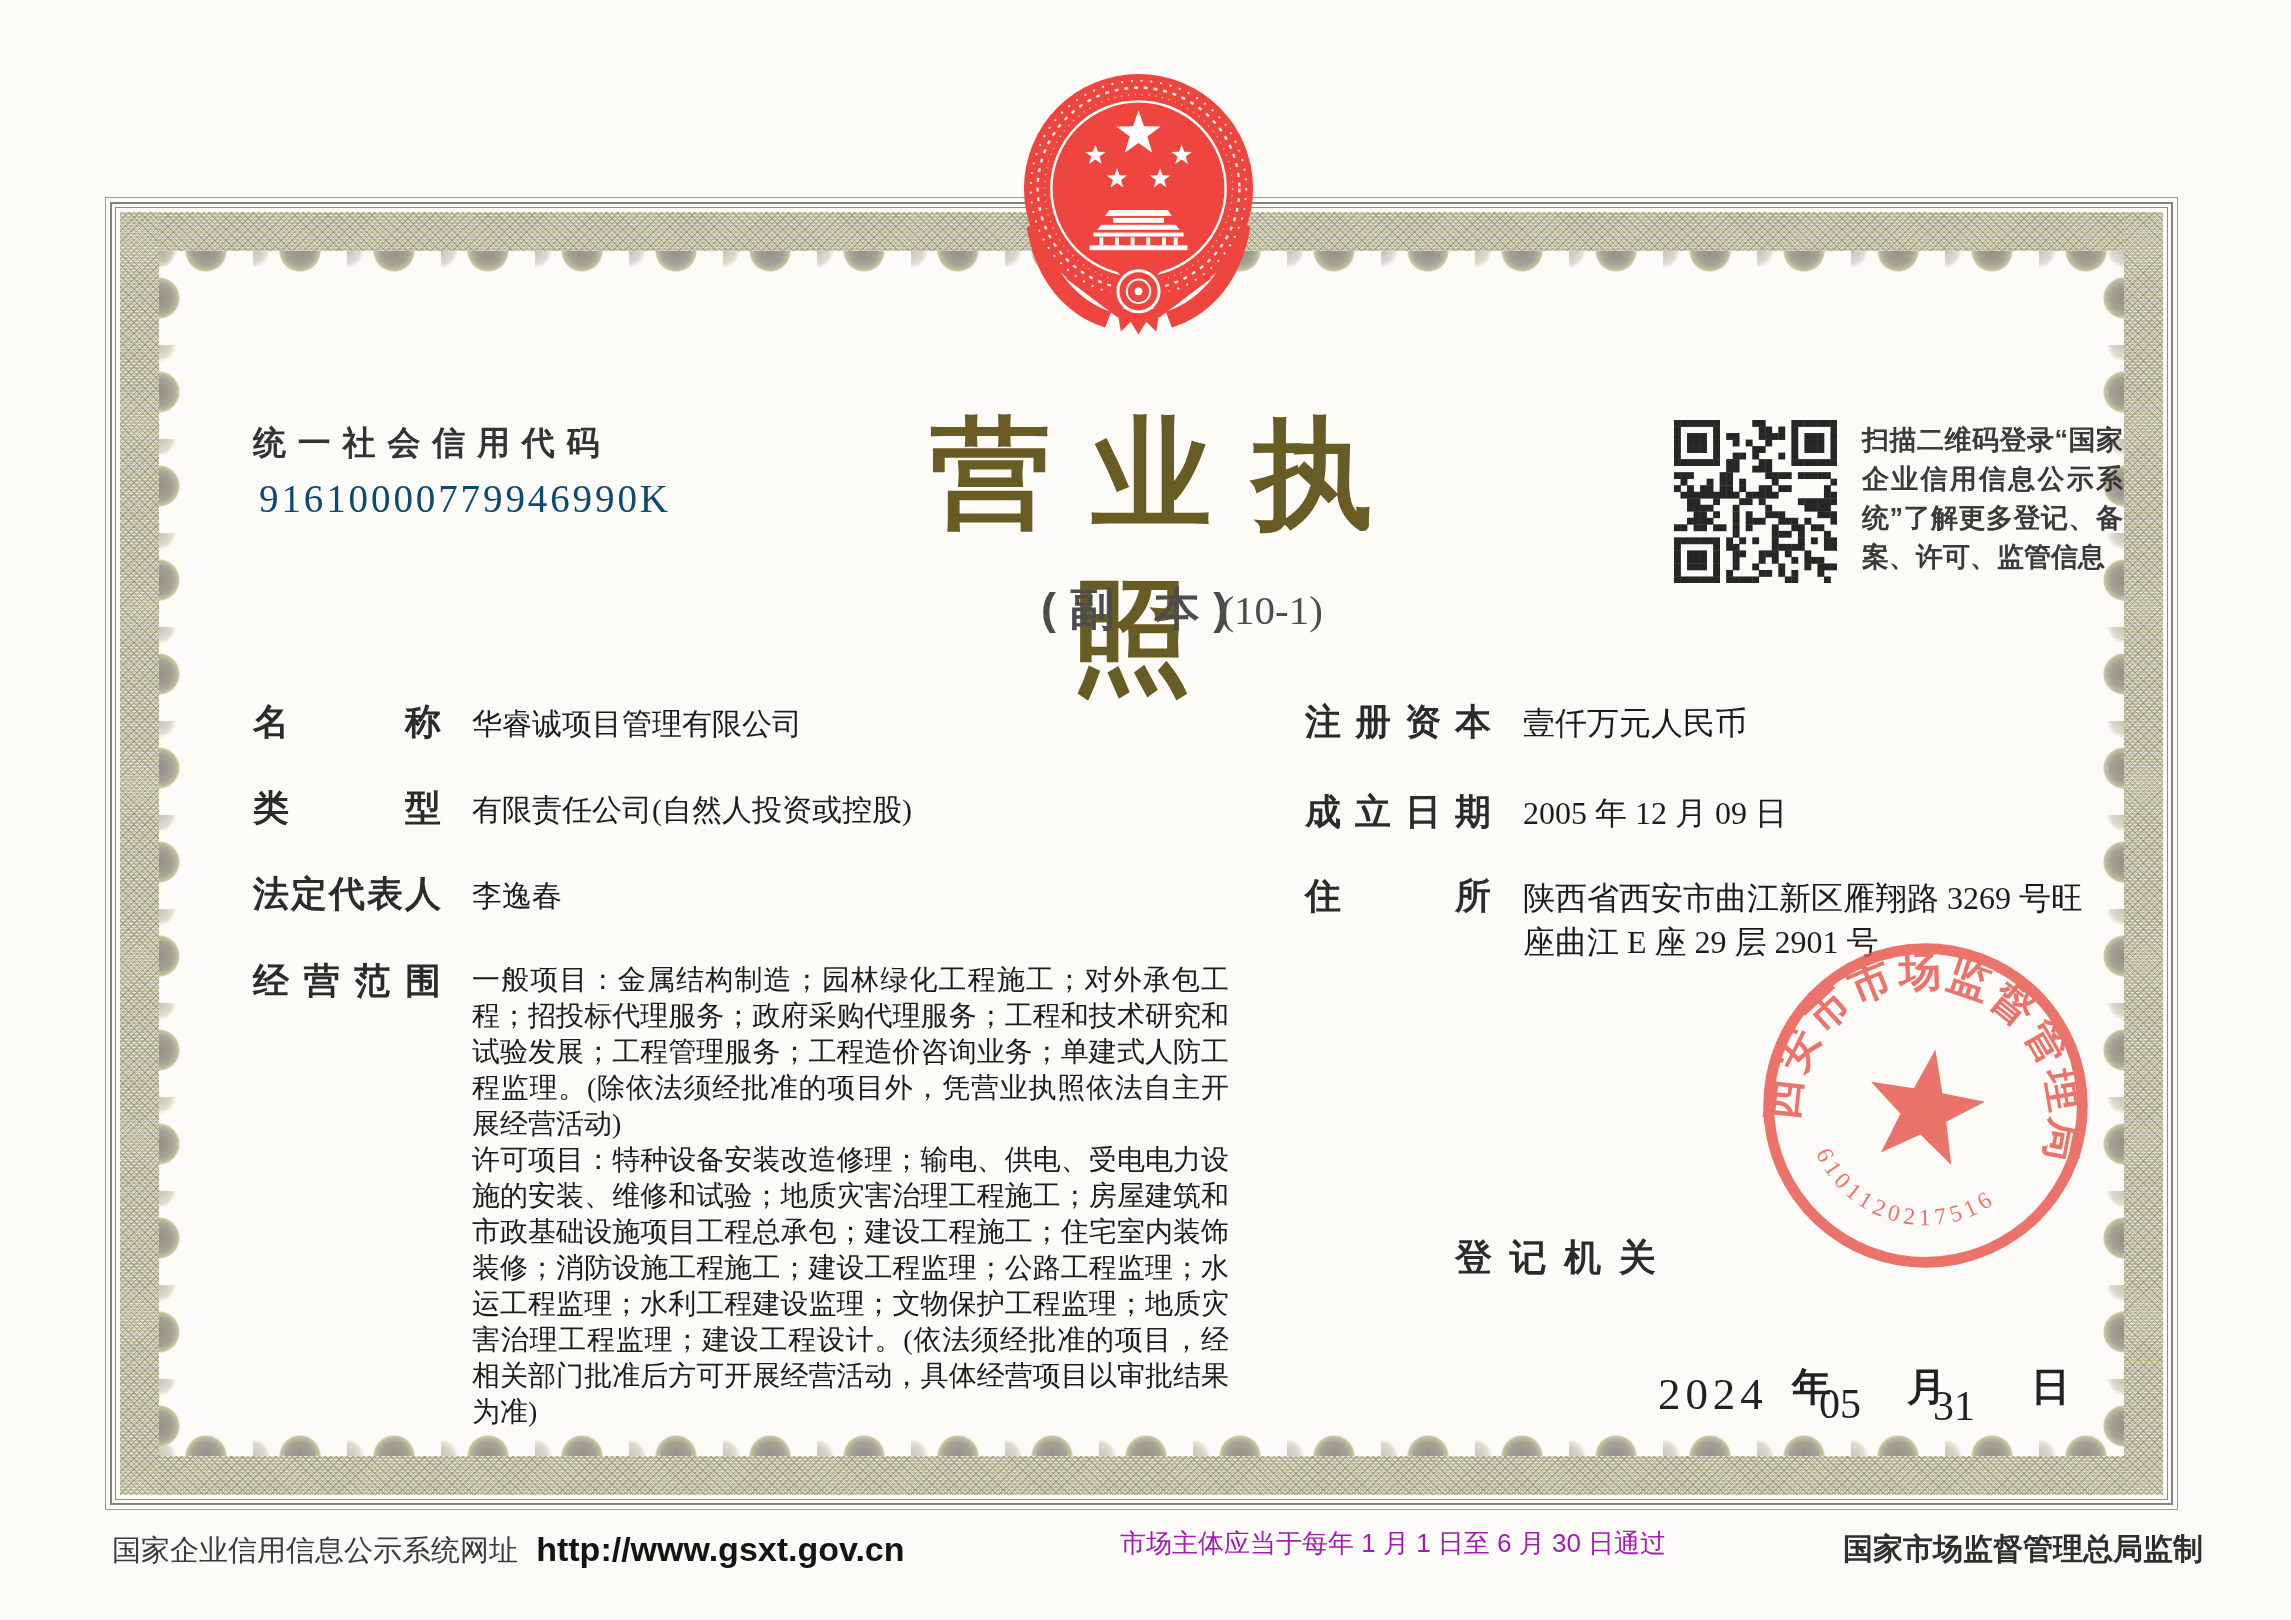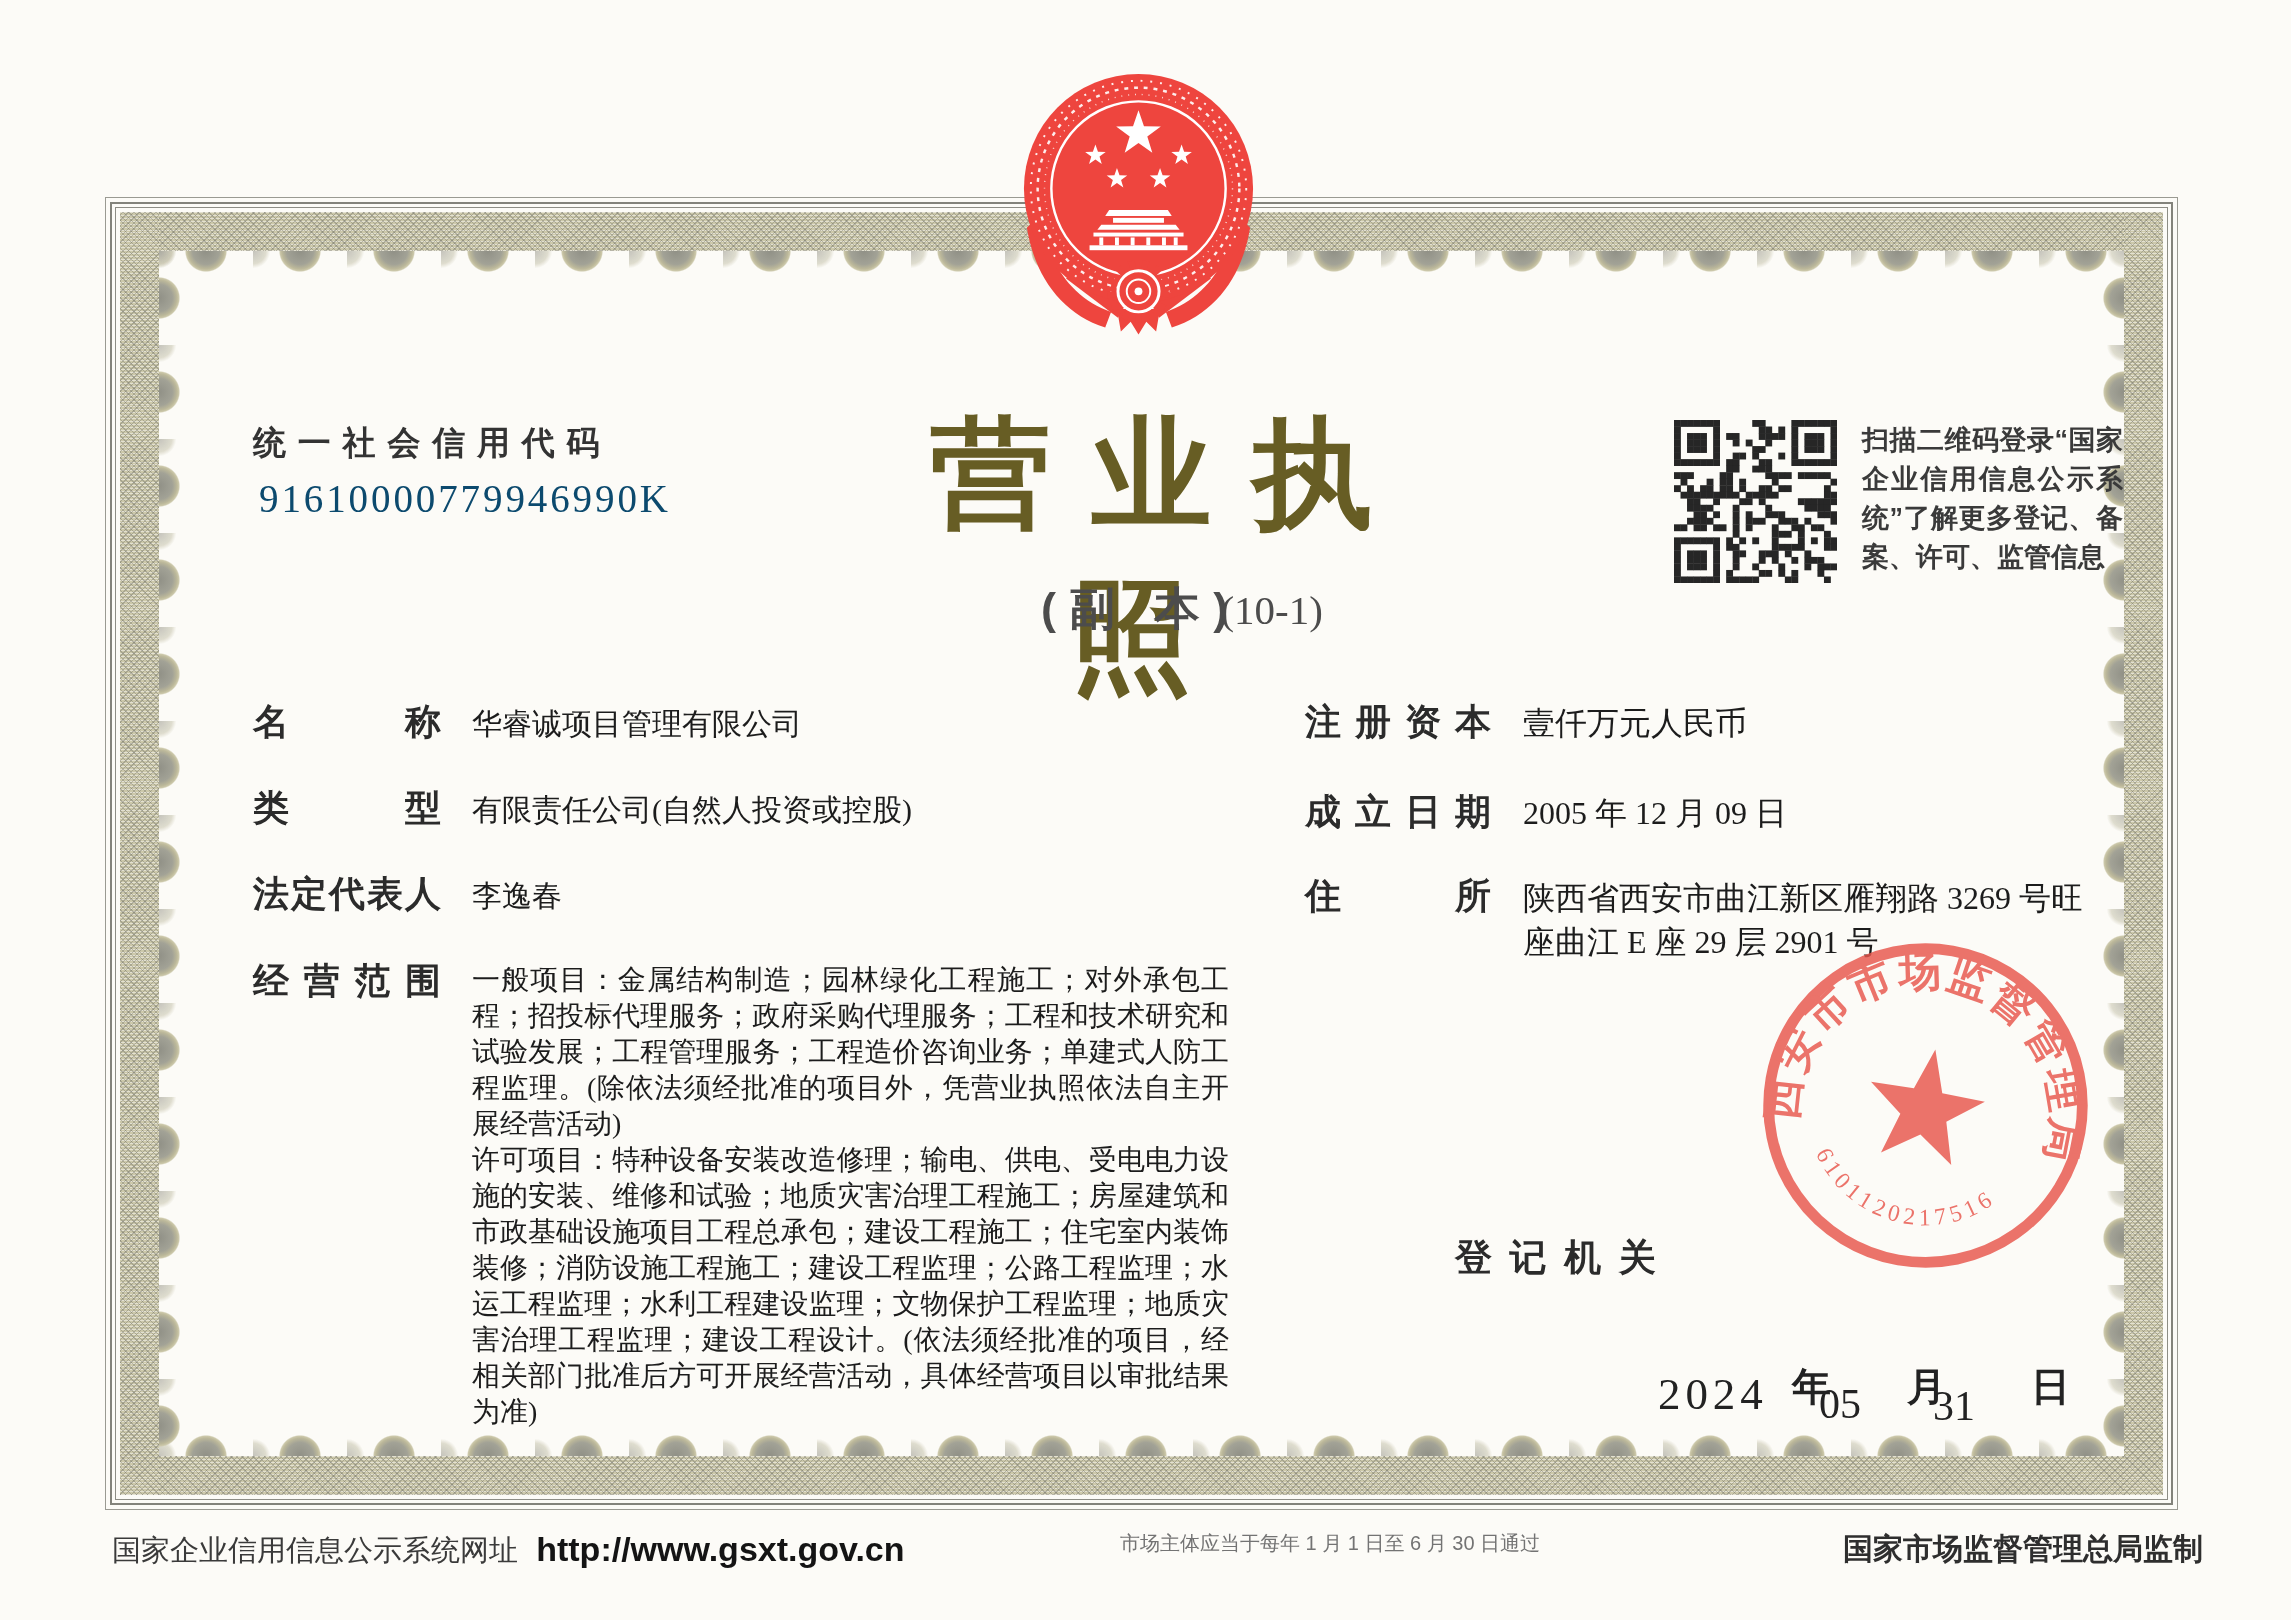--- a/index.html
+++ b/index.html
@@ -80,21 +80,21 @@
   .addr{width:578px;line-height:44px;}
 
   
   .reg-authority{left:1455px;top:1233px;font-size:37px;font-weight:bold;letter-spacing:17.6px;color:#2b2b2b;white-space:nowrap;}
   .date-part{font-family:"Liberation Serif",serif;color:#222;white-space:nowrap;}
 
   
   .footer-left{left:112px;top:1529px;white-space:nowrap;}
   .footer-left .cn{font-family:"Liberation Serif",serif;font-size:29px;color:#3a3a3a;}
   .footer-left .url{font-size:34px;font-weight:bold;color:#141414;margin-left:-9.8px;position:relative;top:1px;padding-left:28px;}
-  .footer-mid{left:1120px;top:1525px;font-size:20px;line-height:37px;font-weight:500;color:#737373;white-space:nowrap;}
+  .footer-mid{left:1120px;top:1525px;font-size:26px;line-height:37px;font-weight:500;color:#a21caf;white-space:nowrap;}
   .footer-right{left:1843px;top:1529px;font-size:30px;font-weight:600;color:#2e2e2e;white-space:nowrap;}
 
   .emblem{left:1021px;top:71px;z-index:3;}
   .seal{left:1753px;top:933px;z-index:4;}
 </style>
 </head>
 <body>
 
 <div class="frame">
   <div class="band band-top"></div>

